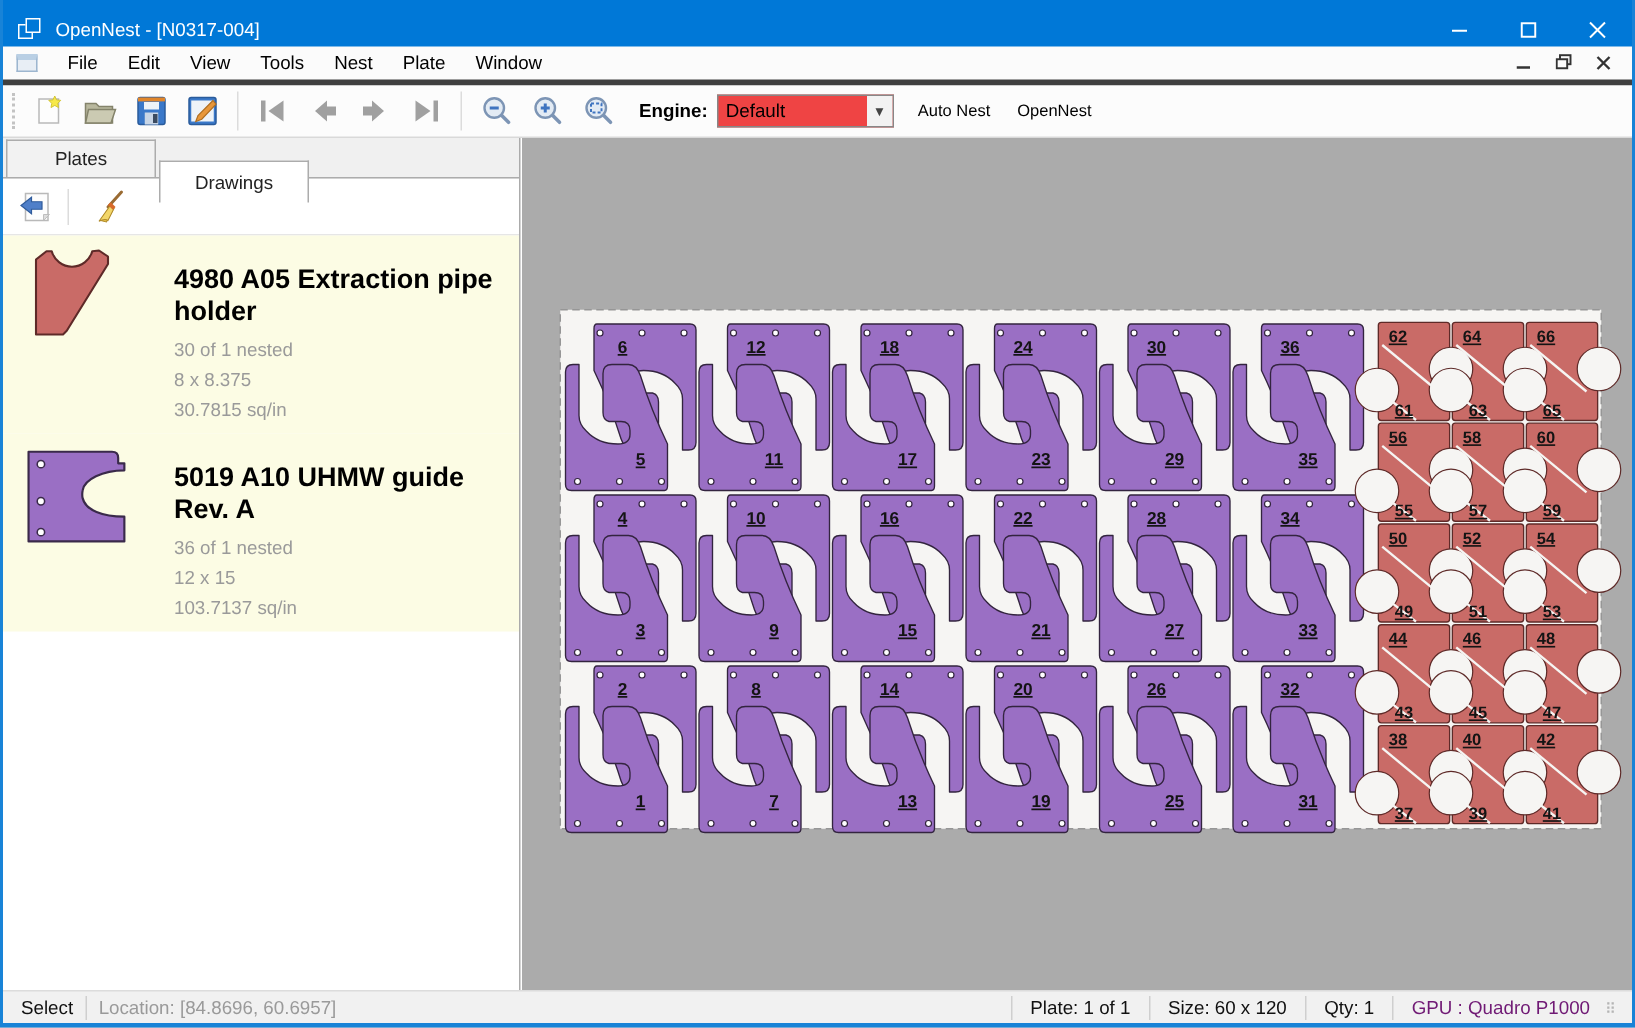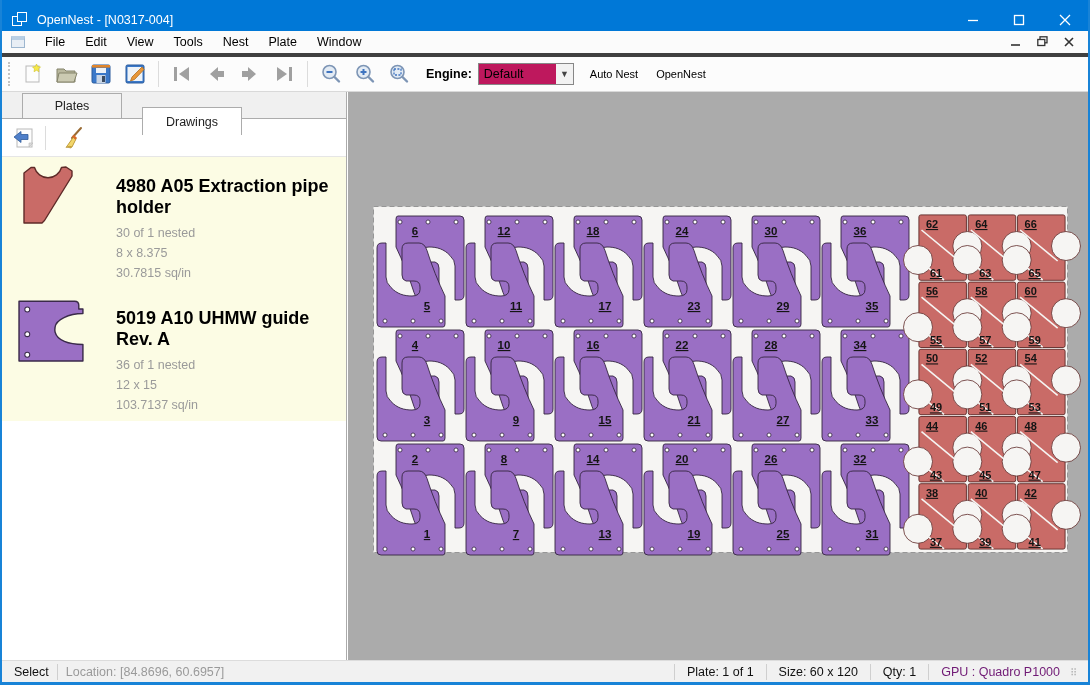--- a/index.html
+++ b/index.html
@@ -27,29 +27,29 @@
   .menu-item { padding:4px 10px; font-size:12.5px; }
   .mdi-btns { margin-left:auto; display:flex; align-items:center; gap:16px; margin-right:14px; color:#333; }
   .mdi-btn { font-size:12px; line-height:10px; }
   
   .toolbar { position:absolute; left:0; right:0; top:57px; height:35px; background:#fcfcfc;
     border-bottom:1px solid #d9d9d9; display:flex; align-items:center; }
   .grip { width:4px; height:24px; margin:0 4px 0 6px; border-left:2px dotted #c3c3c3; }
   .tbtn { width:34px; height:30px; display:flex; align-items:center; justify-content:center; border-radius:2px; }
   .tsep { width:1px; height:26px; background:#dcdcdc; margin:0 6px; }
   .engine-label { font-weight:bold; font-size:12.5px; margin:0 6px 0 10px; }
-  .combo { width:96px; height:22px; border:1px solid #878787; background:#be185d; display:flex; align-items:center; }
+  .combo { width:118px; height:22px; border:1px solid #878787; background:#ef4444; display:flex; align-items:center; }
   .combo .val { flex:1; padding-left:5px; font-size:12.5px; }
   .combo .dd { width:17px; height:100%; display:flex; align-items:center; justify-content:center; background:#f2f2f2; color:#444; font-size:9px; }
   .tool-label { margin-left:14px; font-size:11px; padding:4px 2px; }
   
   .leftpanel { position:absolute; left:0; top:92px; width:345px; bottom:25px; background:#fff; border-right:1px solid #ababab; }
   .tabstrip { height:27px; background:#f0f0f0; display:flex; align-items:flex-end; border-bottom:1px solid #acacac; }
   .tab { width:100px; text-align:center; padding:5px 0; border:1px solid #acacac; border-bottom:none;
-    background:#f2f2f2; margin-left:20px; font-size:12.5px; color:#222; }
+    background:#f2f2f2; margin-left:2px; font-size:12.5px; color:#222; }
   .tab.active { background:#fff; position:relative; top:17px; padding:7px 0 6px; font-size:12.5px; }
   .panel-toolbar { height:38px; display:flex; align-items:center; border-bottom:1px solid #e6e6e6; }
   .pbtn { width:32px; height:30px; margin-left:6px; display:flex; align-items:center; justify-content:center; border-radius:2px; }
   .psep { width:1px; height:24px; background:#dcdcdc; margin:0 5px; }
   .dlist { }
   .ditem { background:#fcfce4; display:flex; padding:6px 6px 6px 14px; min-height:86px; }
   .dthumb { width:92px; flex:none; display:flex; align-items:flex-start; }
   .dtext { padding-left:8px; padding-top:2px; }
   .dtitle { font-weight:bold; font-size:18px; margin-bottom:5px;margin-top:11px; }
   .dline { color:#9a9a9a; font-size:12.5px; line-height:20px; }

